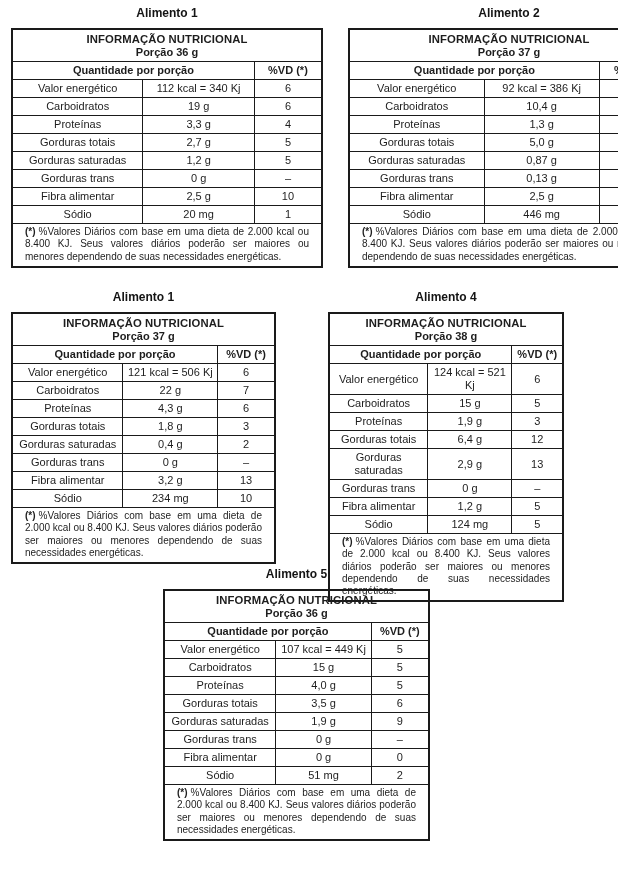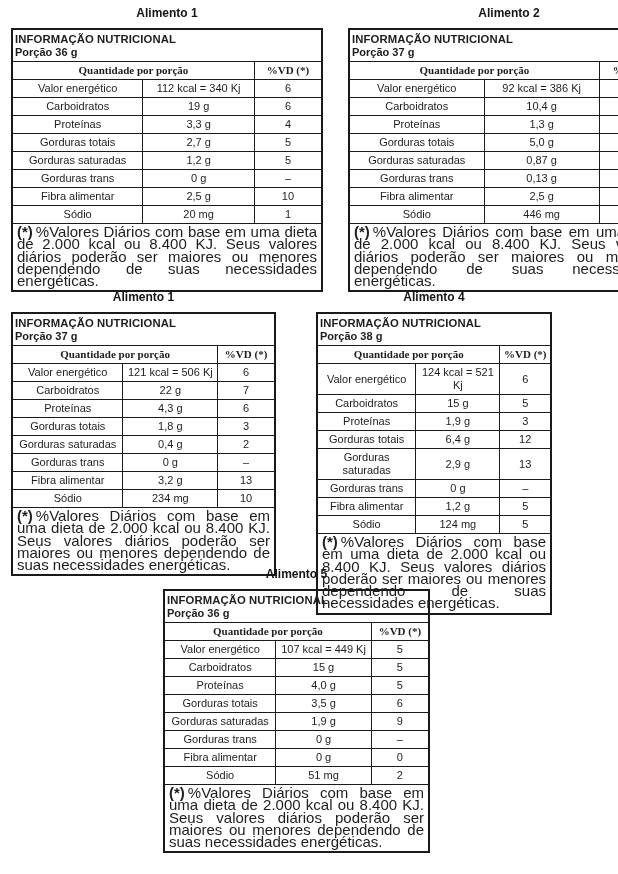--- a/index.html
+++ b/index.html
@@ -4,36 +4,36 @@
 <style>
   html,body{margin:0;padding:0;background:#ffffff;}
   .page{
     position:relative;width:618px;height:874px;background:#ffffff;
     font-family:"Liberation Sans",sans-serif;color:#1b1b1b;overflow:hidden;
   }
   .block{position:absolute;}
   #b1{left:11px;top:6px;width:312px;}
   #b2{left:336px;top:6px;width:322px;margin-left:12px;}
   #b3{left:11px;top:290px;width:265px;}
-  #b4{left:316px;top:290px;width:236px;}
+  #b4{left:328px;top:290px;width:236px;}
   #b5{left:163px;top:567px;width:267px;}
   .food-title{font-weight:bold;font-size:12px;line-height:14px;text-align:center;margin-bottom:8px;color:#141414;}
   table.nutri{border-collapse:collapse;width:100%;border:2px solid #1a1a1a;table-layout:fixed;}
   table.nutri td{border:1px solid #1a1a1a;font-size:11px;color:#1d1d1d;overflow:hidden;}
   col.c-lbl{width:42.2%;}
   col.c-val{width:36%;}
   col.c-vd{width:21.8%;}
-  tr.hdr td{font-weight:bold;padding:3px 2px 2px;line-height:13px;}
+  tr.hdr td{text-align:center;font-weight:bold;padding:3px 2px 2px;line-height:13px;}
   .hdr-l1{font-size:11.3px;letter-spacing:0.1px;}
   .hdr-l2{font-size:11px;}
-  tr.qpp td{font-weight:bold;text-align:center;padding:2px 2px;line-height:13px;font-family:Liberation Serif, serif;}
+  tr.qpp td{font-weight:bold;text-align:center;padding:2px 2px;line-height:13px;}
   tr.r td{line-height:13px;padding:2px 4px;}
   td.lbl{text-align:center;}
   td.val,td.vd{text-align:center;}
-  tr.fn td{padding:2px 4px 3px;text-align:justify;font-size:15px;line-height:12.3px;}
+  tr.fn td{padding:2px 12px 3px;text-align:justify;font-size:10px;line-height:12.3px;}
   .fnm{font-weight:bold;padding-right:3px;}
   .citation{position:absolute;left:197px;top:843px;width:420px;font-size:11px;line-height:12.6px;color:#1d1d1d;}
   .citation b{font-weight:bold;}
 </style>
 </head>
 <body>
 
 <div class="page">
 
   <div class="block" id="b1">

